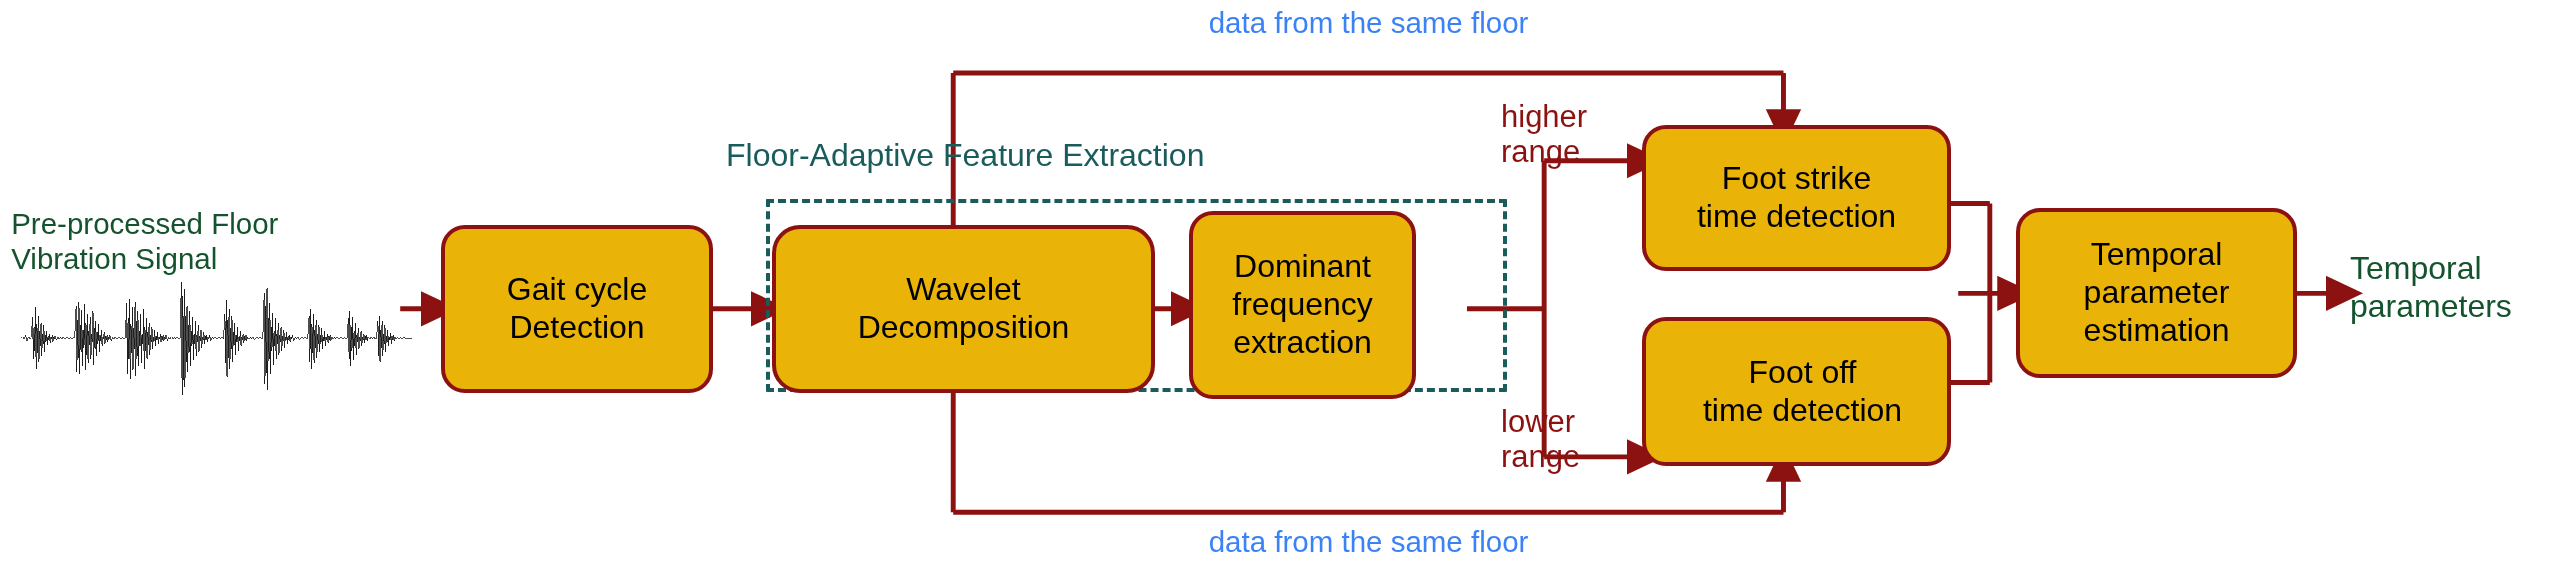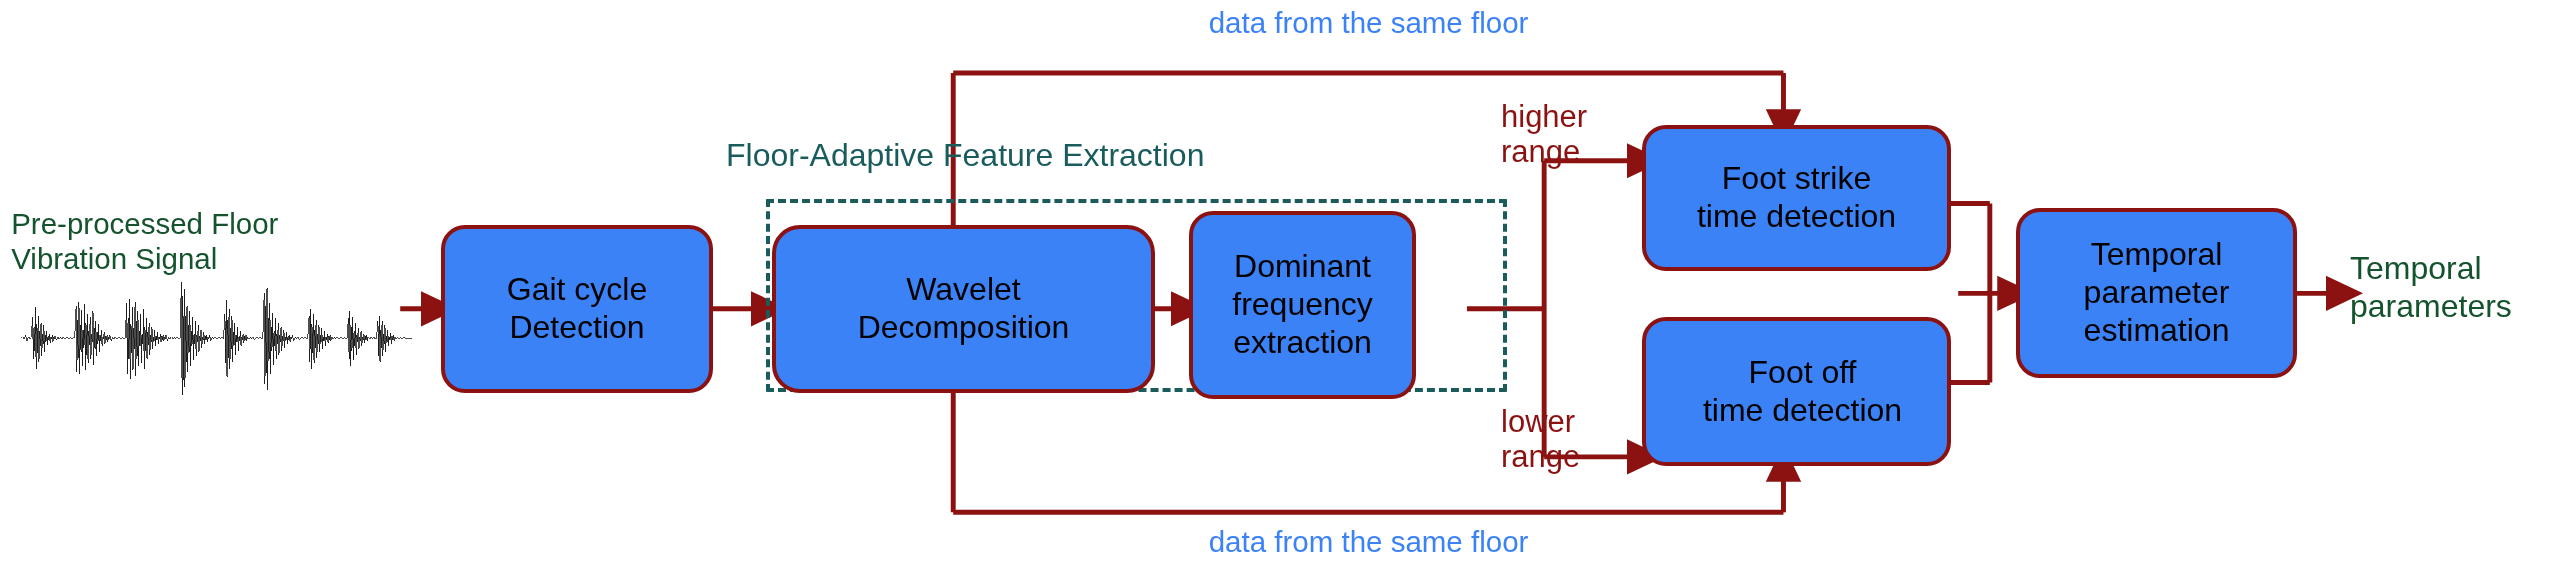--- a/index.html
+++ b/index.html
@@ -5,21 +5,21 @@
   html,body{margin:0;padding:0;background:#ffffff;}
   body{font-family:"Liberation Sans",sans-serif;}
   #stage{position:relative;width:2576px;height:579px;background:#ffffff;overflow:hidden;}
   #svg-layer{position:absolute;left:0;top:0;width:2576px;height:579px;}
 
   .node{
     position:absolute;
     box-sizing:border-box;
     border:4.9px solid #8c1212;
     border-radius:24px;
-    background:#3b82f6;
+    background:#eab308;
     display:flex;
     align-items:center;
     justify-content:center;
     text-align:center;
     color:#000000;
     font-family:"Liberation Sans",sans-serif;
     line-height:1.18;
     white-space:pre-line;
   }
   .node-text{display:block;width:100%;}

